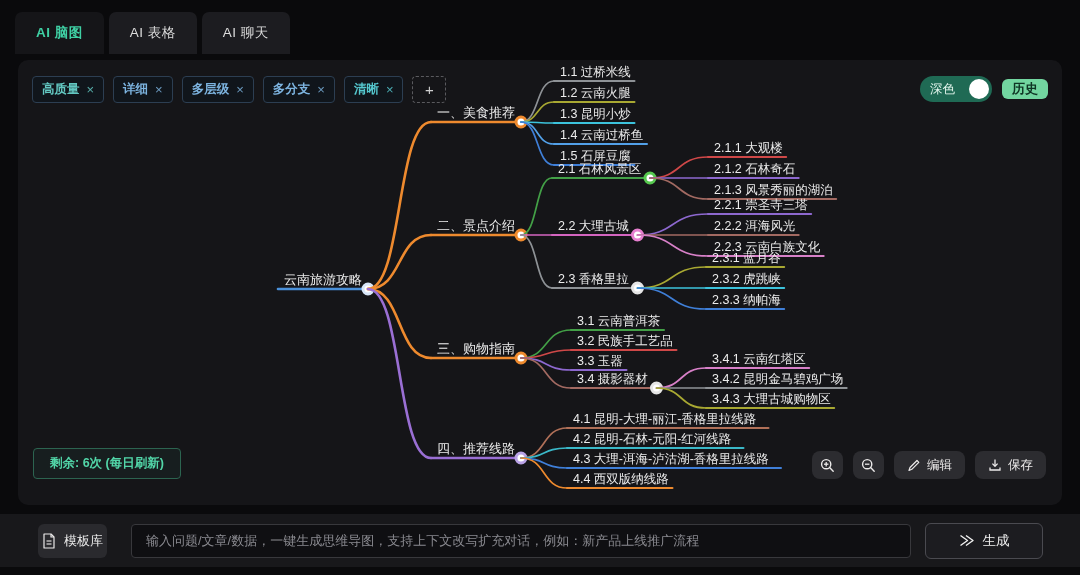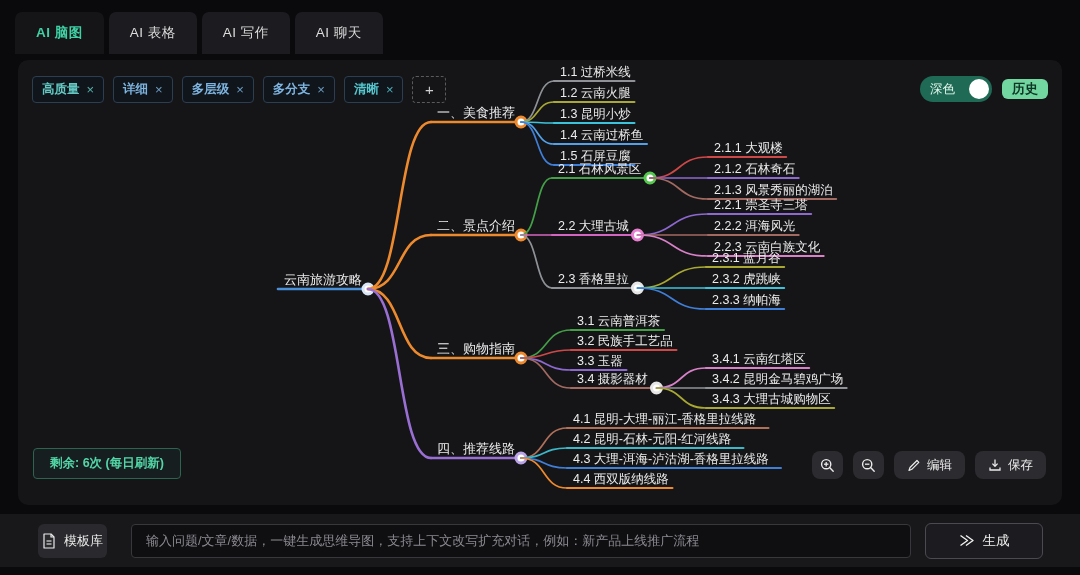--- a/index.html
+++ b/index.html
@@ -53,21 +53,20 @@
        font-size:13.5px;cursor:pointer;}
 </style>
 </head>
 <body>
 
 <div class="page">
 
   <div class="tabbar">
     <div class="tab active">AI 脑图</div>
     <div class="tab">AI 表格</div>
-    <div class="tab">AI 写作</div>
     <div class="tab">AI 聊天</div>
   </div>
 
   <div class="panel">
     <svg id="mindmap-svg" viewBox="18 60 1044 445" width="1044" height="445">
         <line x1="278" y1="289" x2="368" y2="289" stroke="#4a90d9" stroke-width="2.6" stroke-linecap="round"></line>
         <text x="284" y="284" font-size="13">云南旅游攻略</text>
         <circle cx="368" cy="289" r="5" fill="#ffffff" stroke="#d8e6f8" stroke-width="3"></circle>
         <path d="M 368 289 C 402.65 289, 396.35 122, 431 122" stroke="#ee8a2e" stroke-width="2.6" fill="none" stroke-linecap="round"></path>
         <line x1="431" y1="122" x2="521" y2="122" stroke="#ee8a2e" stroke-width="2.6" stroke-linecap="round"></line>

